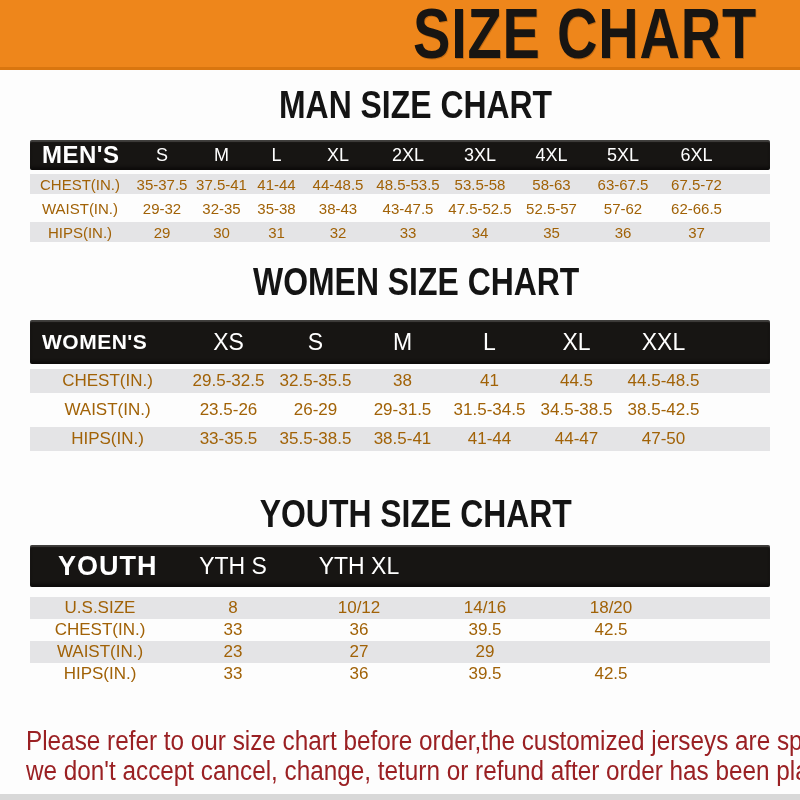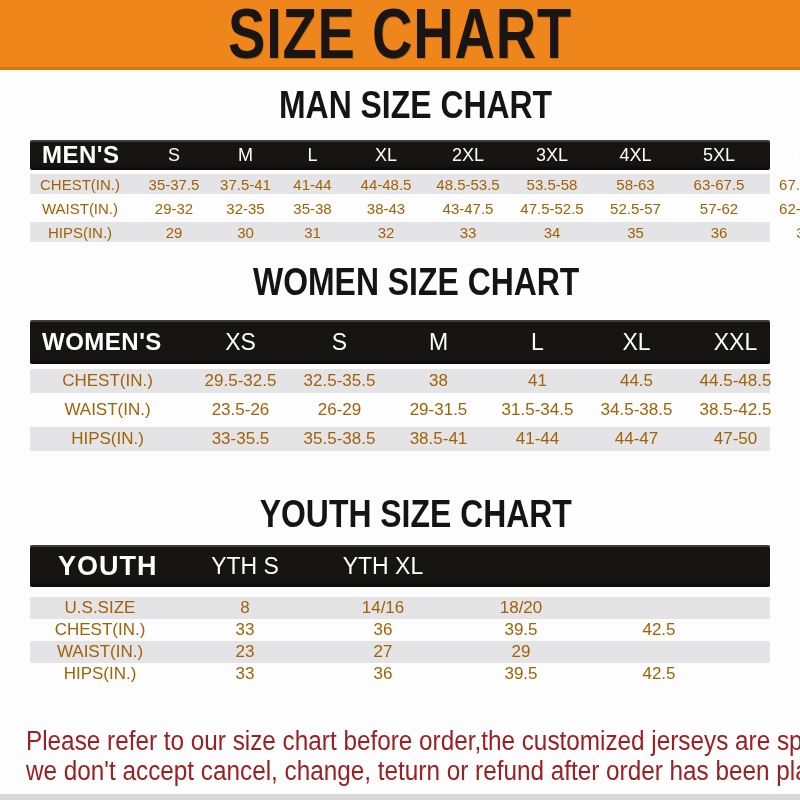--- a/index.html
+++ b/index.html
@@ -2,36 +2,36 @@
 <html><head>
 <meta charset="utf-8">
 <style>
   * { margin:0; padding:0; box-sizing:border-box; }
   body { font-family:"Liberation Sans", sans-serif; background:#ffffff; }
   .canvas { position:relative; width:800px; height:800px; background:#fdfdfd; overflow:hidden; }
 
   
   .banner { position:absolute; top:0; left:0; width:800px; height:70px;
             background:#EE861B; border-bottom:3px solid #d9760f;
-            display:flex; align-items:center; justify-content:center; }
+            display:flex; align-items:center; justify-content:flex-end; }
   .banner .title { display:inline-block; font-size:70px; font-weight:700; color:#181512;
                    letter-spacing:1px; transform:scaleX(0.80); transform-origin:center;
                    line-height:1; text-shadow:1px 1px 0 rgba(120,60,0,.35); }
 
   
   .sec-heading { position:absolute; left:16px; width:800px; text-align:center; }
   .sec-heading span { display:inline-block; font-size:38px; font-weight:700; color:#141414;
                       transform:scaleX(0.84); transform-origin:center; line-height:1; }
   #h-men   { top:86px; }
   #h-women { top:263px; }
   #h-youth { top:495px; }
 
   
   .tbl { position:absolute; left:30px; width:740px; }
-  .t-head, .t-row { display:grid; align-items:stretch;gap:12px; }
+  .t-head, .t-row { display:grid; align-items:stretch; }
   .t-head { background:#171513; color:#ffffff;
             box-shadow:inset 0 2px 1px rgba(255,255,255,.18), inset 0 -3px 3px rgba(0,0,0,.45);
             border-radius:2px; }
   .cell { display:flex; align-items:center; justify-content:center; white-space:nowrap; }
   .t-head .lab { justify-content:flex-start; padding-left:12px; font-weight:700; }
   .t-row { color:#a16207; }
   .t-row.alt { background:#E4E4E6; }
   .t-row .lab { font-weight:400; }
 
   
@@ -40,21 +40,21 @@
       grid-template-columns:100px 64px 55px 55px 68px 72px 72px 71px 72px 75px; }
   #tbl-men .t-head { height:30px; margin-bottom:4px; font-size:18px; }
   #tbl-men .t-head .lab { font-size:24px; letter-spacing:.5px; }
   #tbl-men .t-row  { height:20px; margin-bottom:4px; font-size:15px; }
 
   
   #tbl-women { top:320px; }
   #tbl-women .t-head, #tbl-women .t-row {
       grid-template-columns:155px 87px 87px 87px 87px 87px 87px; }
   #tbl-women .t-head { height:44px; margin-bottom:5px; font-size:23px; }
-  #tbl-women .t-head .lab { font-size:24px; letter-spacing:.5px; }
+  #tbl-women .t-head .lab { font-size:21px; letter-spacing:.5px; }
   #tbl-women .t-row  { height:24px; margin-bottom:5px; font-size:17px; }
 
   
   #tbl-youth { top:545px; }
   #tbl-youth .t-head, #tbl-youth .t-row {
       grid-template-columns:140px 126px 126px 126px 126px; }
   #tbl-youth .t-head { height:42px; margin-bottom:10px; font-size:23px; }
   #tbl-youth .t-head .lab { font-size:27px; letter-spacing:1px;padding-left:28px; }
   #tbl-youth .t-row  { height:22px; font-size:17px; }
 
@@ -175,20 +175,21 @@
   </div>
   <div class="tbl" id="tbl-youth">
       <div class="t-head">
         <span class="cell lab">YOUTH</span>
         <span class="cell">YTH S</span>
         <span class="cell">YTH XL</span>
       </div>
       <div class="t-row alt">
         <span class="cell lab">U.S.SIZE</span>
         <span class="cell">8</span>
+        <span class="cell">10/12</span>
         <span class="cell">14/16</span>
         <span class="cell">18/20</span>
       </div>
       <div class="t-row">
         <span class="cell lab">CHEST(IN.)</span>
         <span class="cell">33</span>
         <span class="cell">36</span>
         <span class="cell">39.5</span>
         <span class="cell">42.5</span>
       </div>

